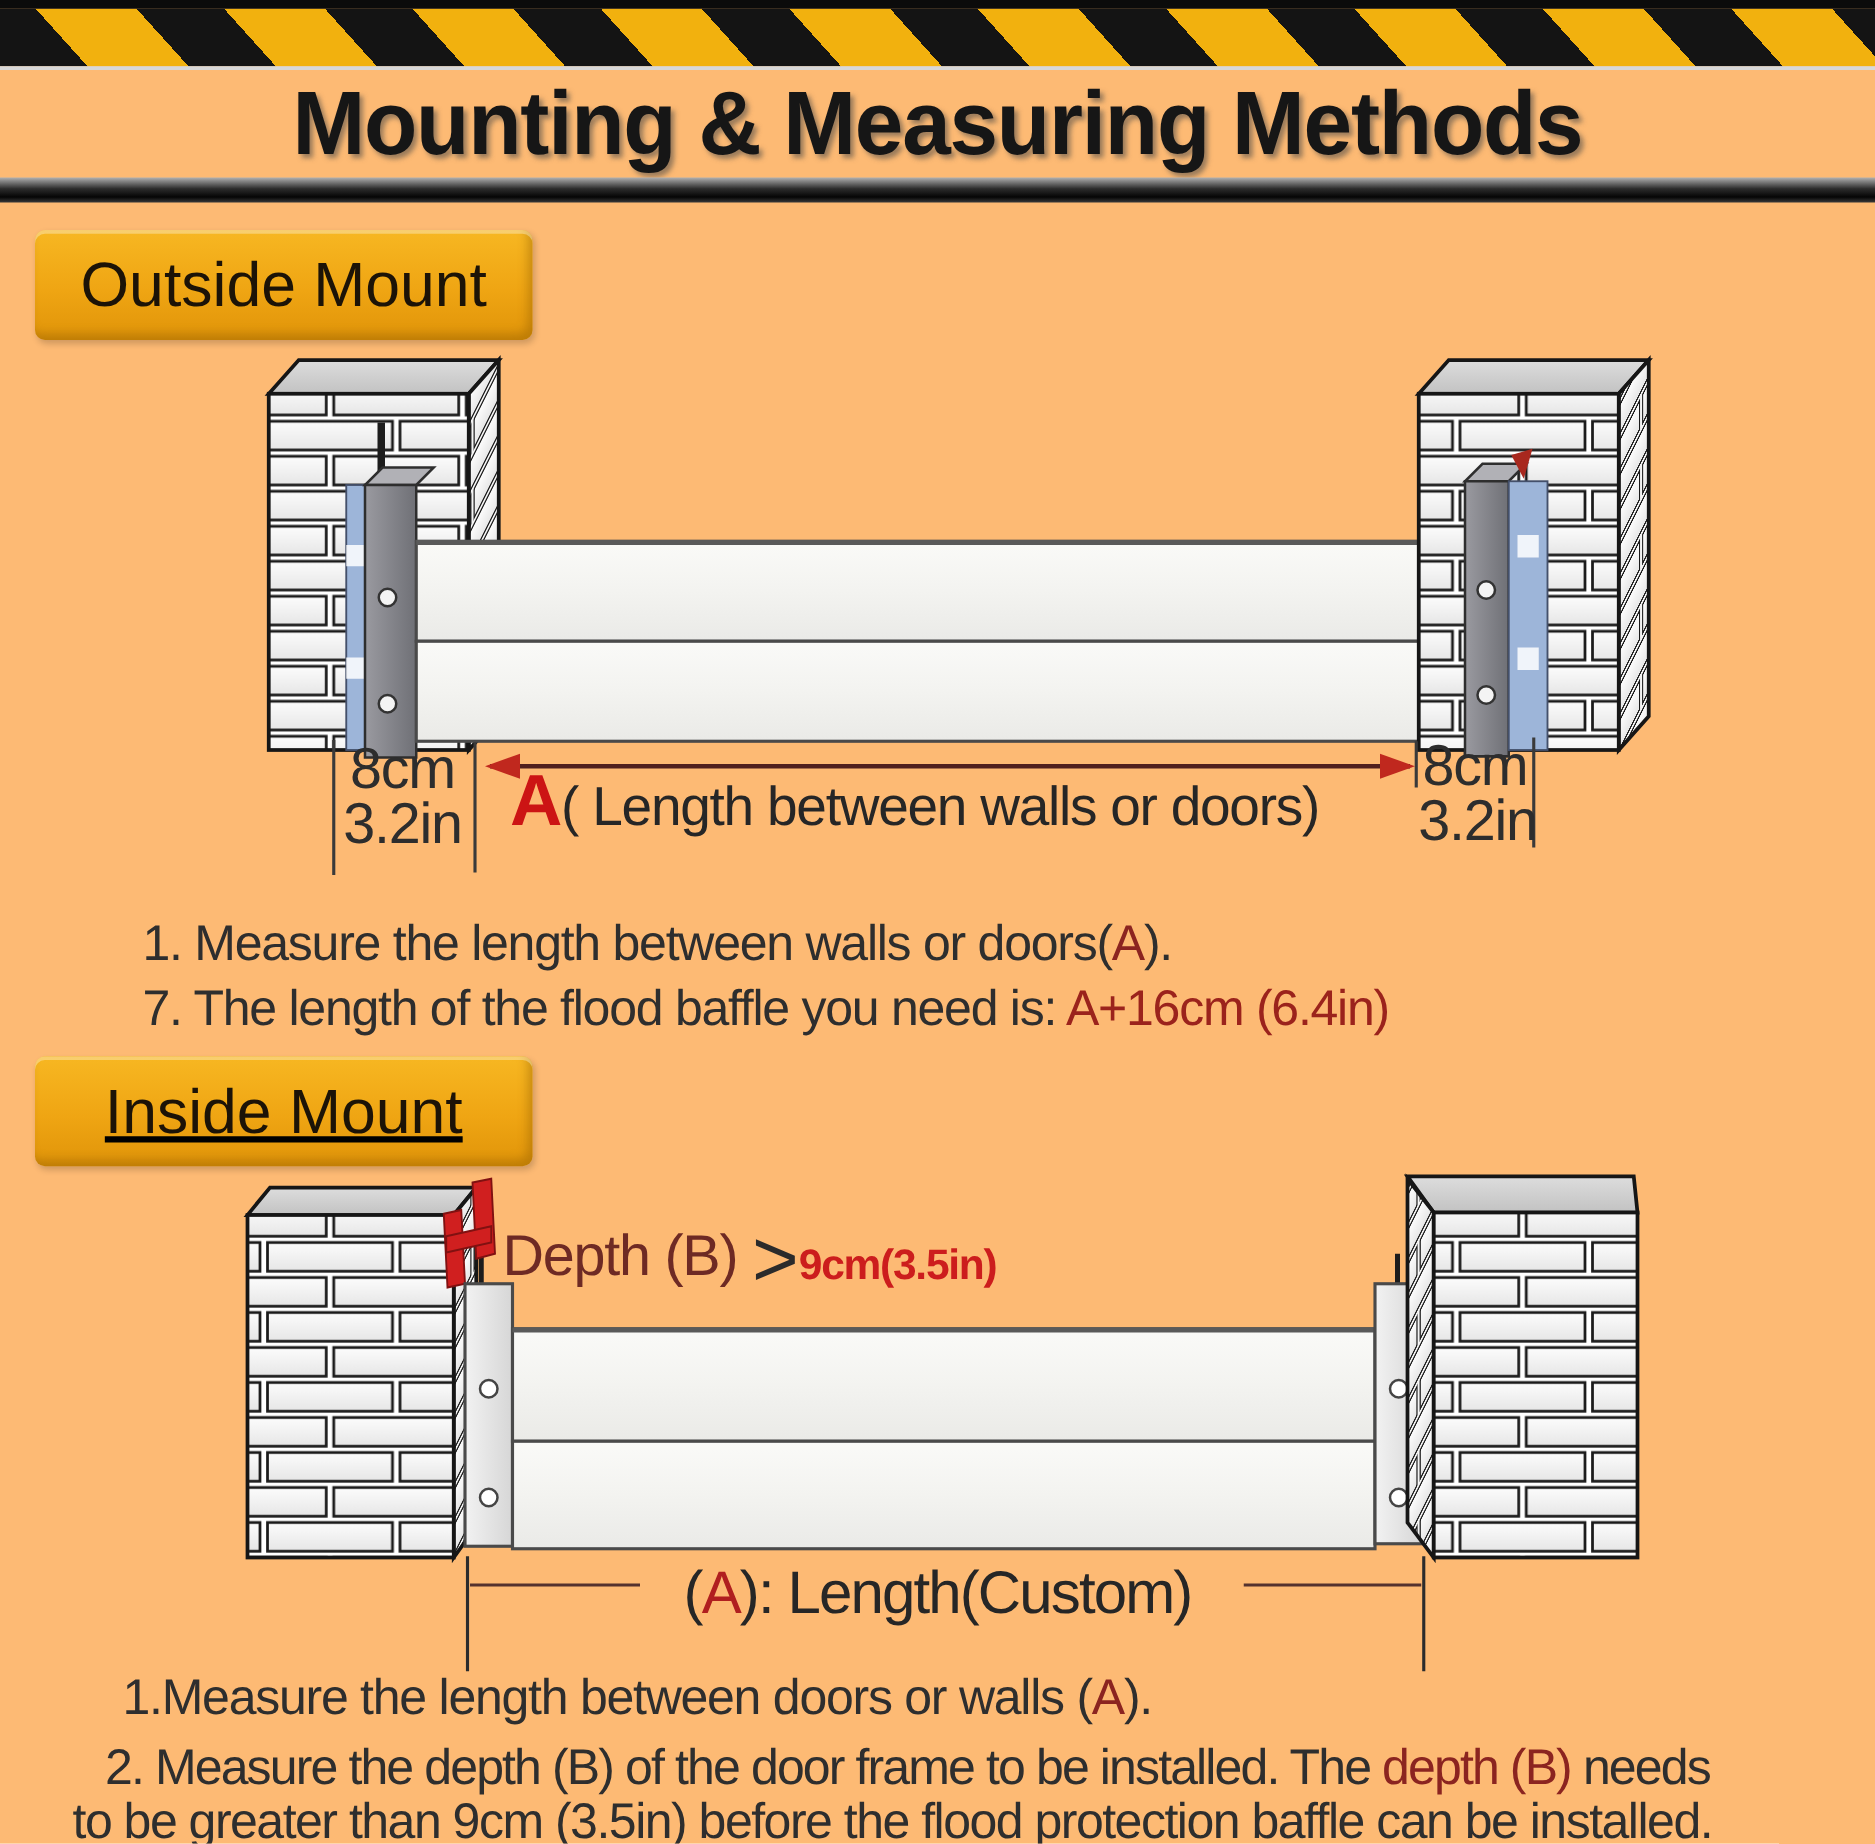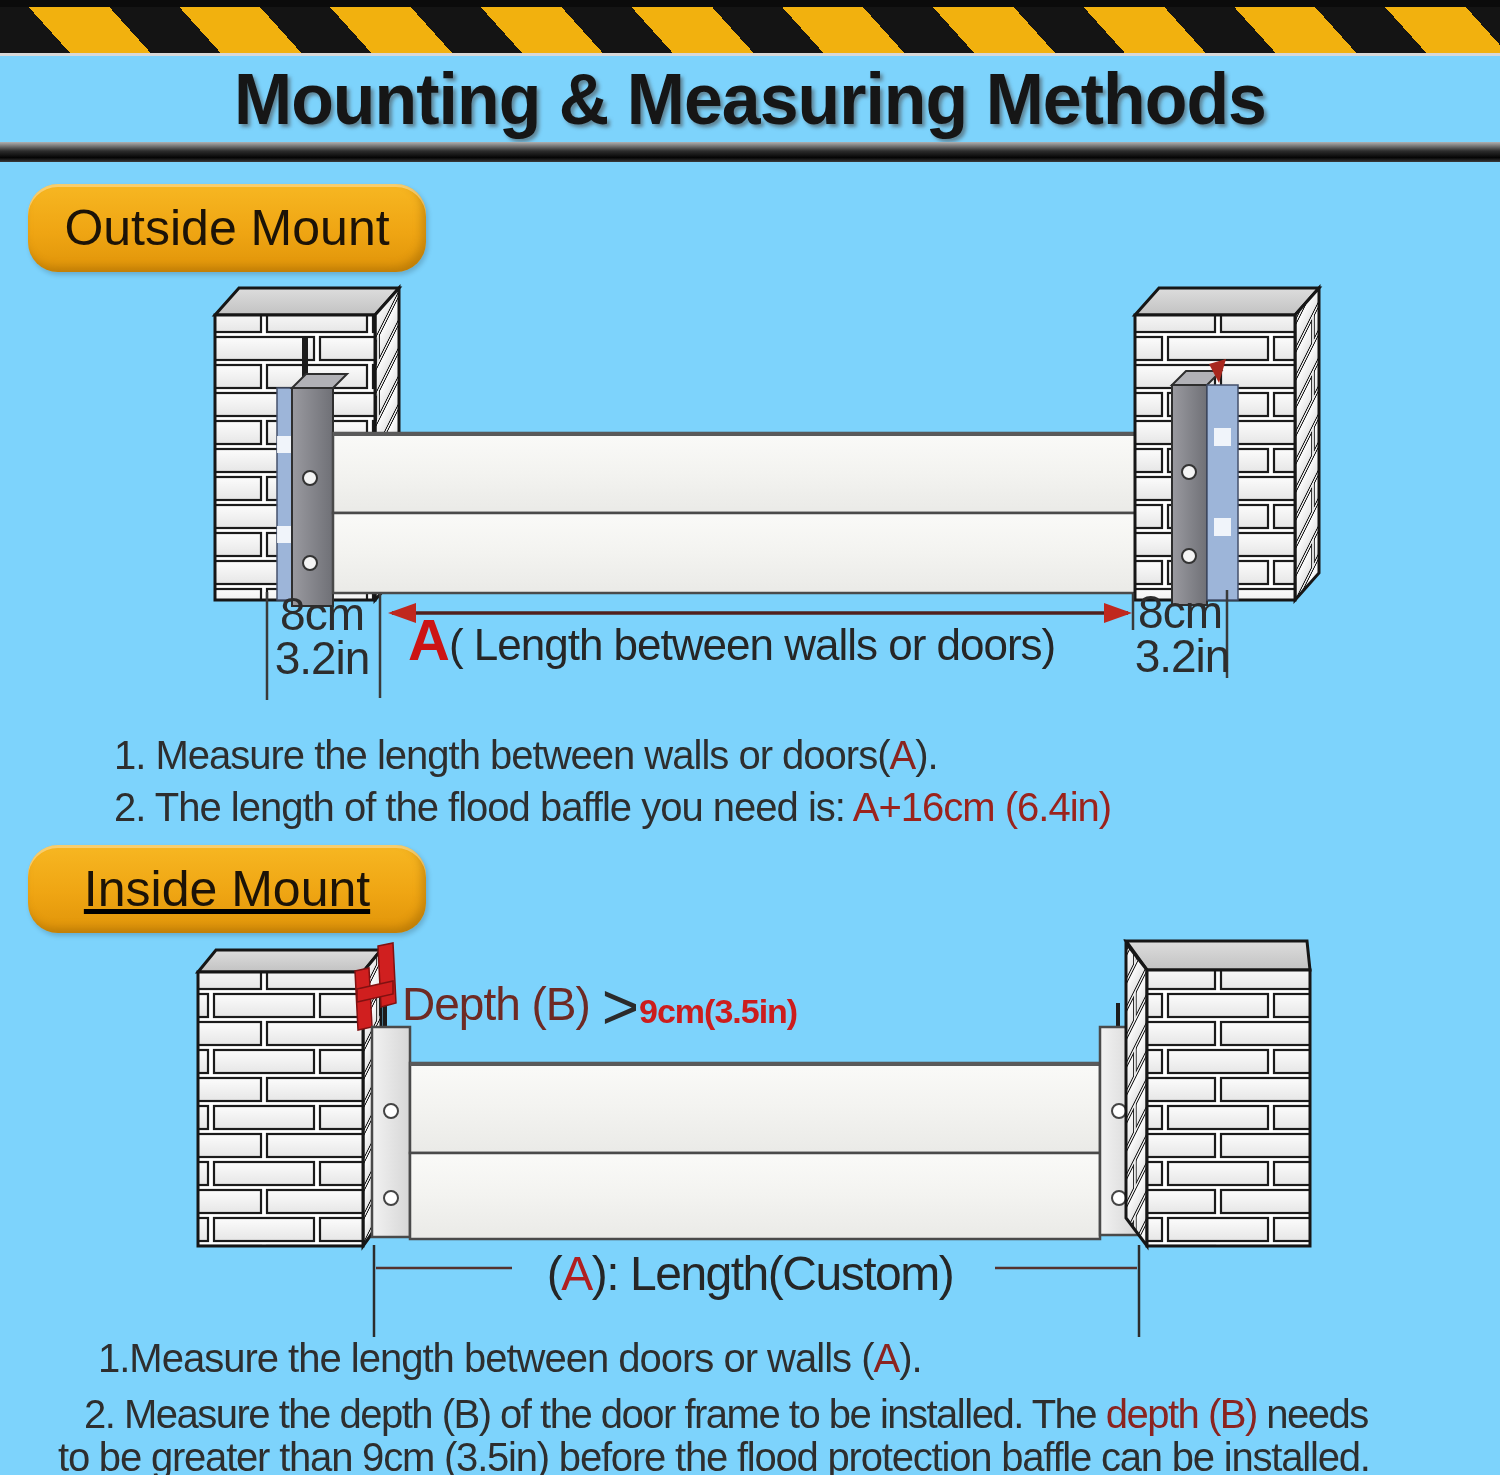--- a/index.html
+++ b/index.html
@@ -1,31 +1,31 @@
 <!DOCTYPE html>
 <html><head>
 <meta charset="utf-8">
 <style>
   html,body{margin:0;padding:0;background:#fff;}
-  .page{position:relative;width:1500px;height:1475px;background:#7dd3fc;overflow:hidden;
+  .page{position:relative;width:1500px;height:1475px;background:#fdba74;overflow:hidden;
         font-family:"Liberation Sans", sans-serif;}
 
   
   .tape{position:absolute;left:0;top:0;width:1500px;height:46px;
         border-top:7px solid #0b0b0b;border-bottom:3px solid #d8d8d8;
         background:repeating-linear-gradient(48deg,#141414 0 52px,#f2b10e 52px 112px);}
   .title-band{position:absolute;left:0;top:56px;width:1500px;height:86px;text-align:center;}
   .title-band .t{display:inline-block;transform:scaleX(.97);font-size:72px;font-weight:bold;
         letter-spacing:-1px;color:#161616;line-height:86px;
         text-shadow:3px 3px 4px rgba(70,70,70,.55);}
   .header-divider{position:absolute;left:0;top:142px;width:1500px;height:20px;
         background:linear-gradient(180deg,#b0b0b0,#2c2c2c 45%,#050505 78%,#3a3a3a);}
 
   
-  .badge{position:absolute;left:28px;width:398px;height:88px;border-radius:30px;
+  .badge{position:absolute;left:28px;width:398px;height:88px;border-radius:8px;
         background:linear-gradient(180deg,#f7b722,#efa513 55%,#e09409);
         box-shadow:inset 0 3px 0 rgba(255,255,255,.35), inset -4px -5px 8px rgba(140,90,0,.40),
                    2px 3px 5px rgba(0,0,0,.18);
         display:flex;align-items:center;justify-content:center;}
   .badge .b{font-size:50px;color:#1c1307;}
   .badge.outside{top:184px;}
   .badge.inside{top:845px;text-decoration:underline;}
 
   
   .diag{position:absolute;left:0;}
@@ -169,21 +169,21 @@
     <text x="322" y="352" font-size="46" fill="#2d2d2d" letter-spacing="-1" text-anchor="middle">8cm</text>
     <text x="322" y="396" font-size="46" fill="#2d2d2d" letter-spacing="-1" text-anchor="middle">3.2in</text>
     <text x="1180" y="350" font-size="46" fill="#2d2d2d" letter-spacing="-1" text-anchor="middle">8cm</text>
     <text x="1182" y="394" font-size="46" fill="#2d2d2d" letter-spacing="-1" text-anchor="middle">3.2in</text>
     <text x="408" y="382" font-size="44" fill="#262626" letter-spacing="-1">
       <tspan font-size="58" font-weight="bold" fill="#cc1414">A</tspan><tspan>( Length between walls or doors)</tspan>
     </text>
   </svg>
 
   <div class="step l1"><span>1. Measure the length between walls or doors(</span><span class="maroon">A</span><span>).</span></div>
-  <div class="step l2"><span>2. The length of the flood baffle you need is: </span><span class="red">A+16cm (6.4in)</span></div>
+  <div class="step l2"><span>7. The length of the flood baffle you need is: </span><span class="red">A+16cm (6.4in)</span></div>
 
   <svg class="diag" style="top:935px" width="1500" height="410" viewBox="0 0 1500 410">
     <defs>
       <linearGradient id="bgrad2" x1="0" y1="0" x2="0" y2="1">
         <stop offset="0" stop-color="#fcfcfc"></stop>
           <stop offset="1" stop-color="#e6e6e6"></stop>
       </linearGradient>
       <pattern id="brick2" width="106" height="56" patternUnits="userSpaceOnUse">
         <rect width="106" height="56" fill="#ffffff"></rect>
         <g stroke="#1b1b1b" stroke-width="2.2" fill="url(#bgrad2)">

